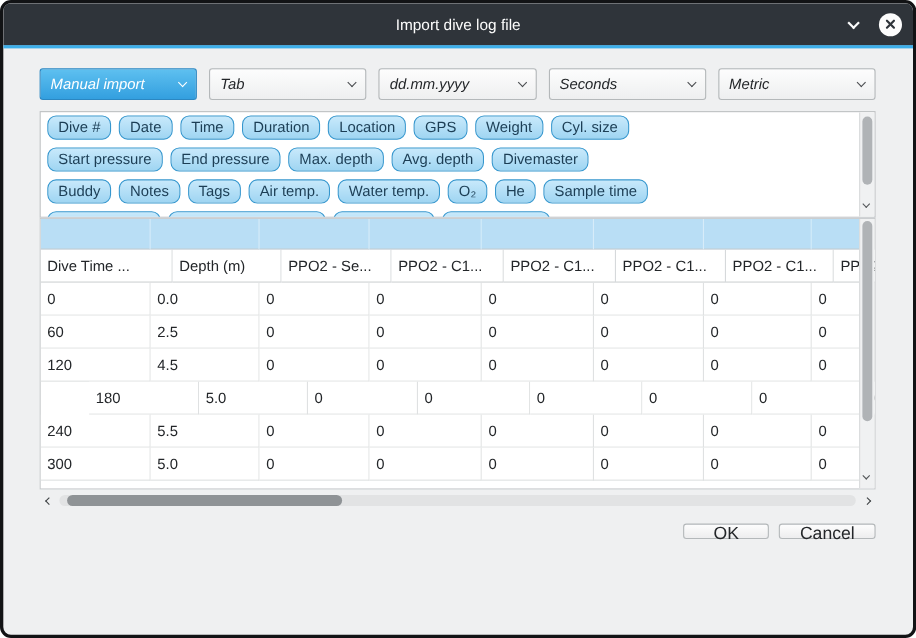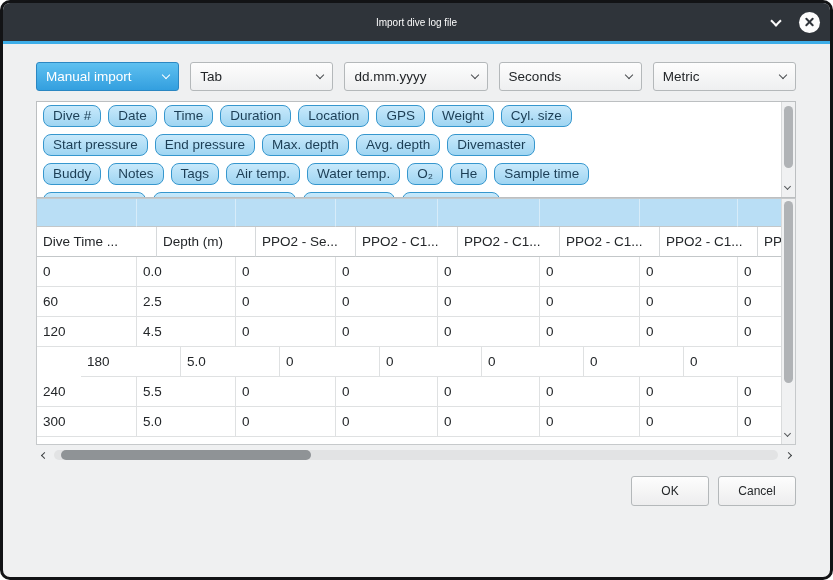--- a/index.html
+++ b/index.html
@@ -9,21 +9,21 @@
     position:relative;width:833px;height:580px;
     border:3px solid #121315;border-radius:10px;overflow:hidden;
     background:#eff0f1;
   }
 
   
   .titlebar{
     position:relative;height:38px;background:#2f343a;
     display:flex;align-items:center;justify-content:center;
   }
-  .title{color:#fcfcfc;font-size:10px;}
+  .title{color:#fcfcfc;font-size:14px;}
   .titlebar-buttons{
     position:absolute;right:10px;top:0;height:38px;
     display:flex;align-items:center;gap:12px;
   }
   .shade-btn{width:22px;height:22px;display:flex;align-items:center;justify-content:center;cursor:pointer;}
   .chev{display:inline-block;width:8px;height:8px;border-right:2px solid currentColor;border-bottom:2px solid currentColor;}
   .chev.down{transform:rotate(45deg);}
   .chev.left{transform:rotate(135deg);}
   .chev.right{transform:rotate(-45deg);}
   .shade-btn .chev{color:#fcfcfc;margin-top:-3px;}
@@ -35,21 +35,21 @@
     content:"";position:absolute;left:5px;top:9.5px;width:11px;height:2px;background:#2f343a;border-radius:1px;
   }
   .close-btn::before{transform:rotate(45deg);}
   .close-btn::after{transform:rotate(-45deg);}
   .accent-line{height:3px;background:#3daee9;}
 
   
   .dlg-body{padding:18px 34px 0 33px;}
 
   
-  .combo-row{display:flex;gap:11px;}
+  .combo-row{display:flex;gap:11px;font-style:italic;}
   .combo{
     flex:1;height:29px;border:1px solid #b4b8ba;border-radius:3px;
     background:linear-gradient(#fdfdfd,#eeeff0);
     display:flex;align-items:center;justify-content:space-between;
     padding:0 9px;font-size:13.5px;color:#232629;cursor:pointer;
   }
   .combo .chev{width:6px;height:6px;border-width:1.6px;color:#4a4d50;margin-top:-3px;}
   .combo-active{
     background:linear-gradient(#5ec0f0,#339fdf);
     border-color:#2b87c2;color:#ffffff;
@@ -116,24 +116,24 @@
   .hscroll .track{
     position:relative;flex:1;height:10px;border-radius:5px;background:#e2e3e4;
   }
   .hscroll .handle{
     position:absolute;left:7px;top:0;width:250px;height:10px;border-radius:5px;background:#8f9396;cursor:grab;
   }
 
   
   .button-row{display:flex;justify-content:flex-end;gap:9px;margin-top:14px;}
   .btn{
-    min-width:78px;height:30px;padding:0 18px;
+    min-width:78px;height:14px;padding:0 18px;
     border:1px solid #b4b8ba;border-radius:3px;
     background:linear-gradient(#fdfdfd,#ededee);
-    font-size:12px;color:#232629;font-family:inherit;cursor:pointer;
+    font-size:16px;color:#232629;font-family:inherit;cursor:pointer;
   }
 </style>
 </head>
 <body>
 
 <div class="window">
 
   <div class="titlebar">
     <div class="title">Import dive log file</div>
     <div class="titlebar-buttons">

